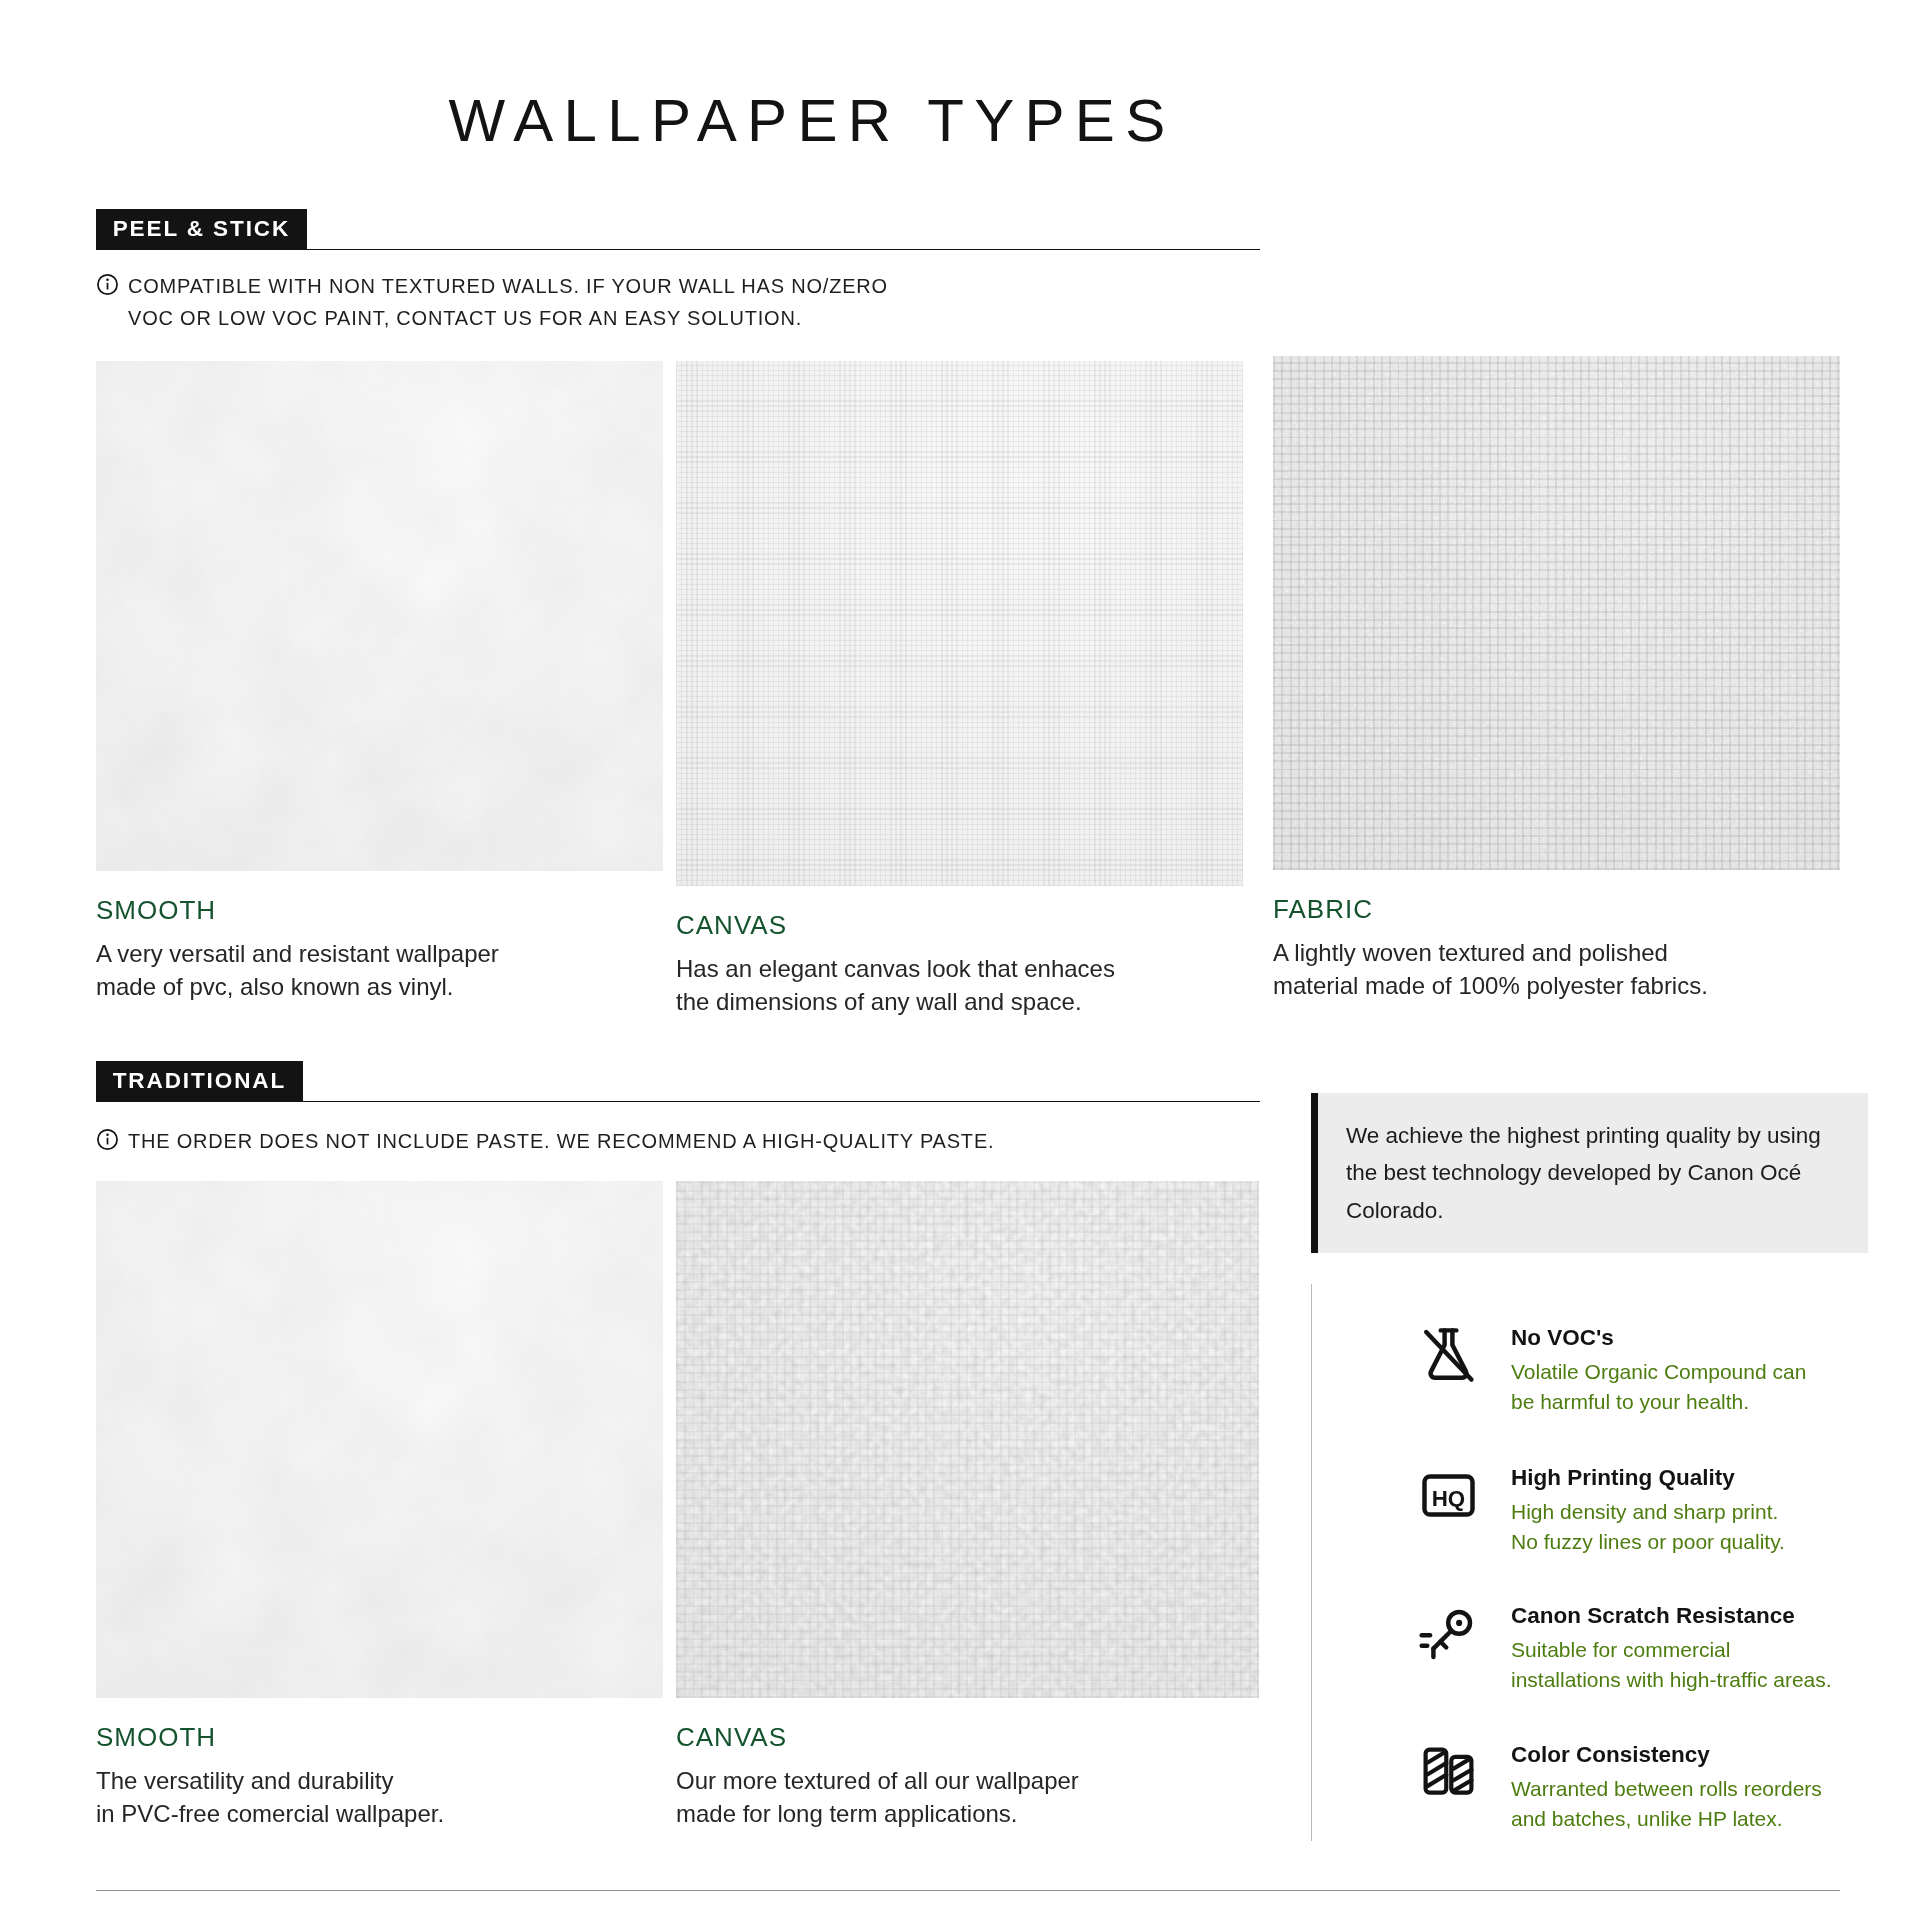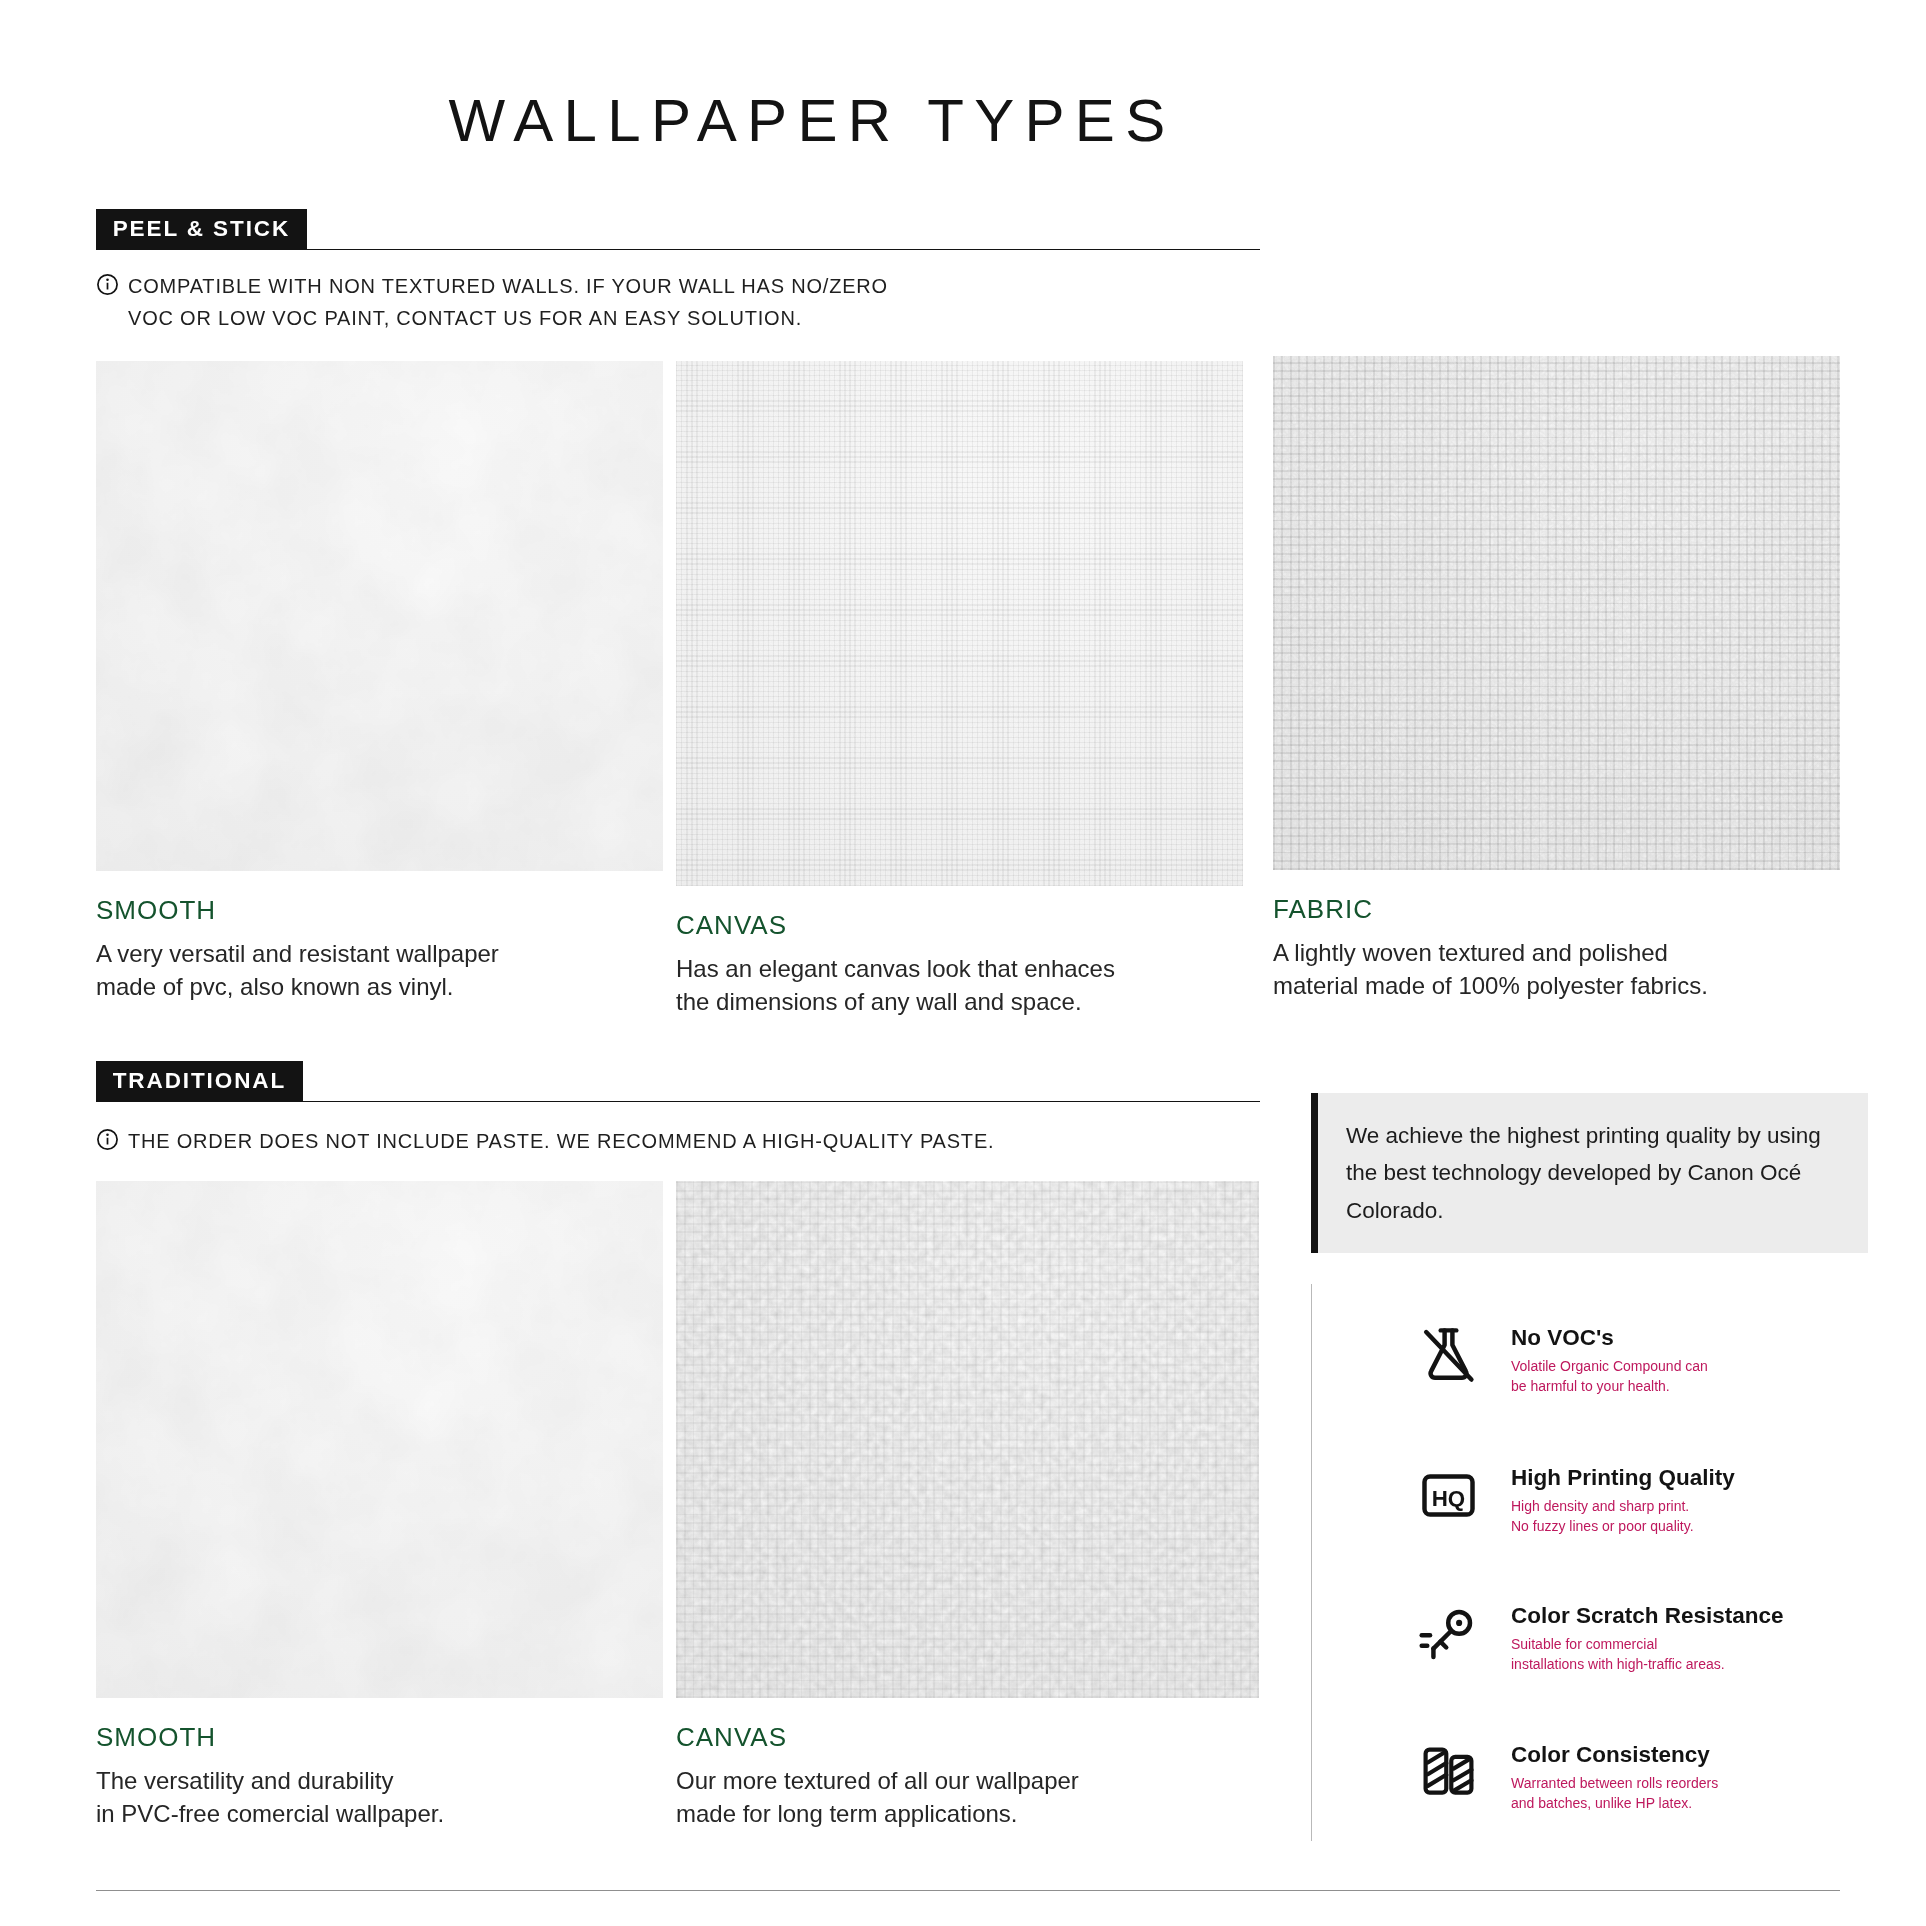--- a/index.html
+++ b/index.html
@@ -53,21 +53,21 @@
     background:#ececec;border-left:7.7px solid #131313;padding:24px 28px;
   }
   .quality-box p{margin:0;font-size:22.5px;line-height:1.66;color:#1c1c1c;}
 
   .feat-divider{position:absolute;left:1311px;top:1284px;height:557px;width:0;border-left:1.9px solid #b9b9b9;}
 
   .feature{position:absolute;left:1415px;width:552px;display:flex;gap:29px;margin-top:28px;}
   .f-icon{width:67px;height:67px;flex:0 0 auto;}
   .f-icon svg{width:100%;height:100%;display:block;}
   .f-title{font-size:22.5px;font-weight:700;color:#131313;margin:2.6px 0 6.4px;}
-  .f-desc{font-size:14px;line-height:1.42;color:#be185d;}
+  .f-desc{font-size:21px;line-height:1.42;color:#4d7c0f;}
 
   .bottom-rule{position:absolute;left:96px;top:1890px;width:1744px;border-top:1.9px solid #8f8f8f;}
 </style>
 </head>
 <body>
 
 <svg width="0" height="0" style="position:absolute" aria-hidden="true">
   <defs>
     <filter id="f-smooth" x="0" y="0" width="100%" height="100%">
       <feTurbulence type="fractalNoise" baseFrequency="0.008" numOctaves="5" seed="11" stitchTiles="stitch"></feTurbulence>
@@ -262,21 +262,21 @@
         <circle cx="15.8" cy="8.2" r="3.9"></circle>
         <circle cx="15.8" cy="8.2" r="1.1" fill="#131313" stroke="none"></circle>
         <path d="M13 11 L6.6 17.4"></path>
         <path d="M6.6 17.4v3"></path>
         <path d="M9.1 14.9l2.1 2.1"></path>
         <path d="M2.4 12.6h3"></path>
         <path d="M2.4 16.4h2"></path>
       </svg>
     </div>
     <div class="f-text">
-      <div class="f-title">Color Scratch Resistance</div>
+      <div class="f-title">Canon Scratch Resistance</div>
       <div class="f-desc">Suitable for commercial</div>
       <div class="f-desc">installations with high-traffic areas.</div>
     </div>
   </div>
 
   <div class="feature" style="top:1711px">
     <div class="f-icon">
       <svg viewBox="0 0 24 24" fill="none" stroke="#131313" stroke-width="1.5" stroke-linecap="round" stroke-linejoin="round">
         <rect x="3.8" y="3.8" width="7.4" height="15.4" rx="1.4"></rect>
         <path d="M4.6 8.4l5.6-3.4M4.6 12.6l6.6-4M4.6 16.8l6.6-4"></path>

